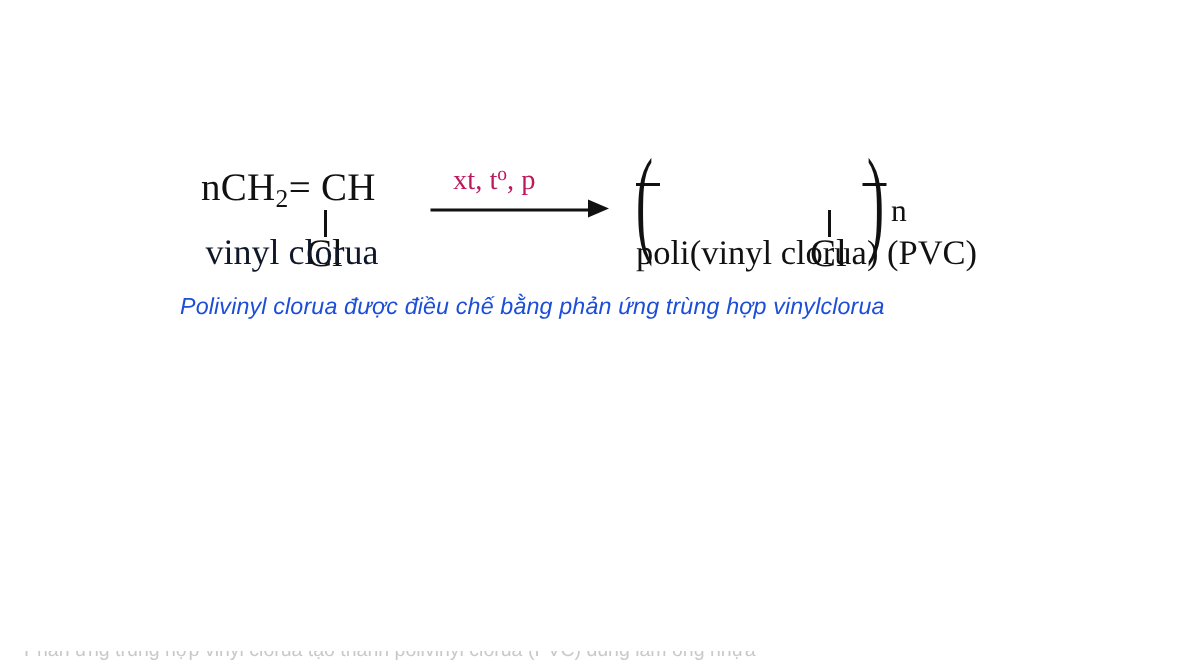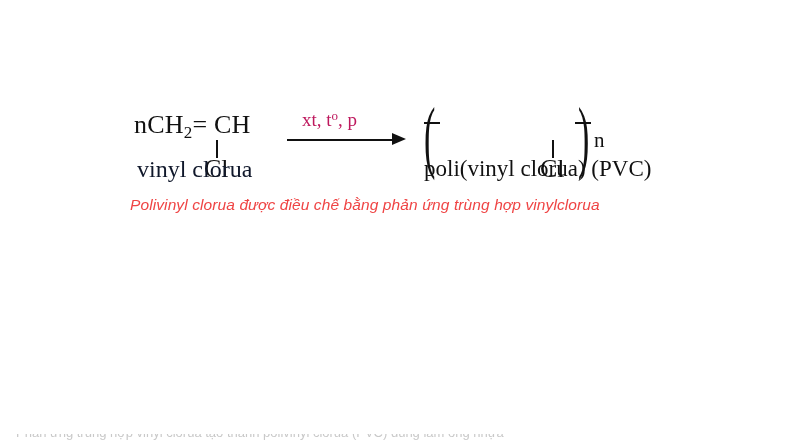--- a/index.html
+++ b/index.html
@@ -123,25 +123,25 @@
     color: #0f172a;
   }
   #polymer-name {
     left: 424px; top: 156px;
     font-size: 23px;
     color: #111111;
   }
 
   
   #caption-vi {
-    left: 130px; top: 196px;
+    left: 120px; top: 196px;
     font-family: "Liberation Sans", sans-serif;
     font-style: italic;
     font-size: 15.5px;
-    color: #ef4444;
+    color: #1d4ed8;
     letter-spacing: .1px;
   }
 
   
   #struct {
     position: absolute;
     left: 0; top: 258px;
     width: 800px; height: 165px;
   }
 

